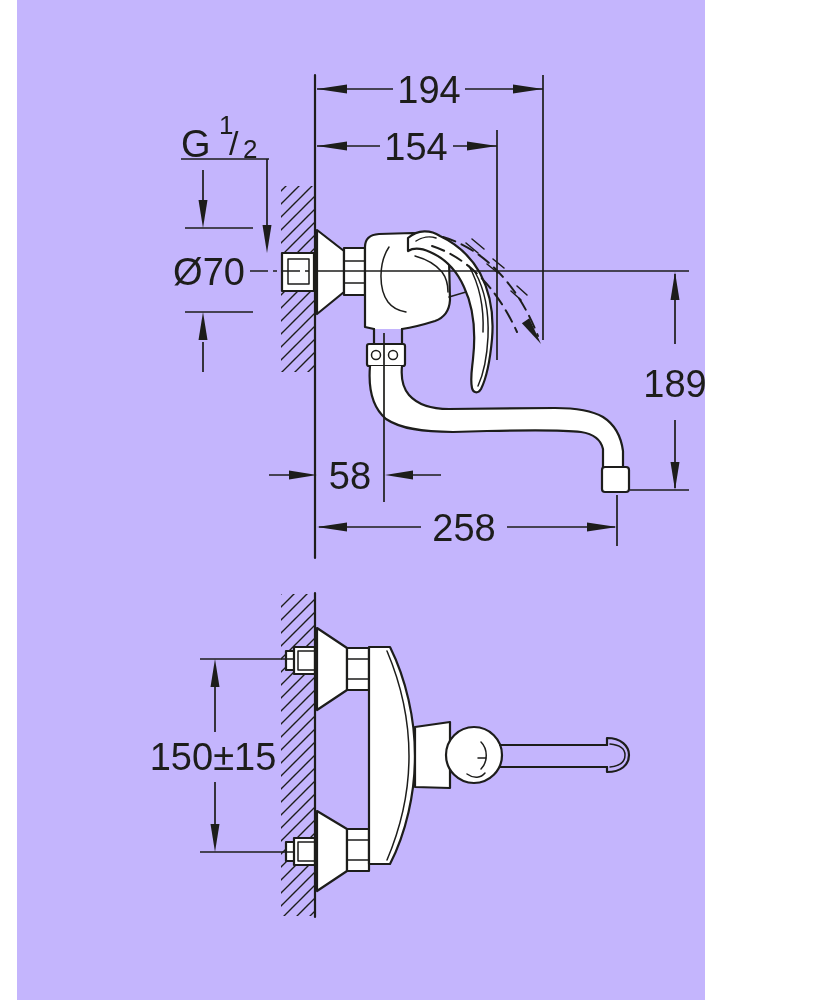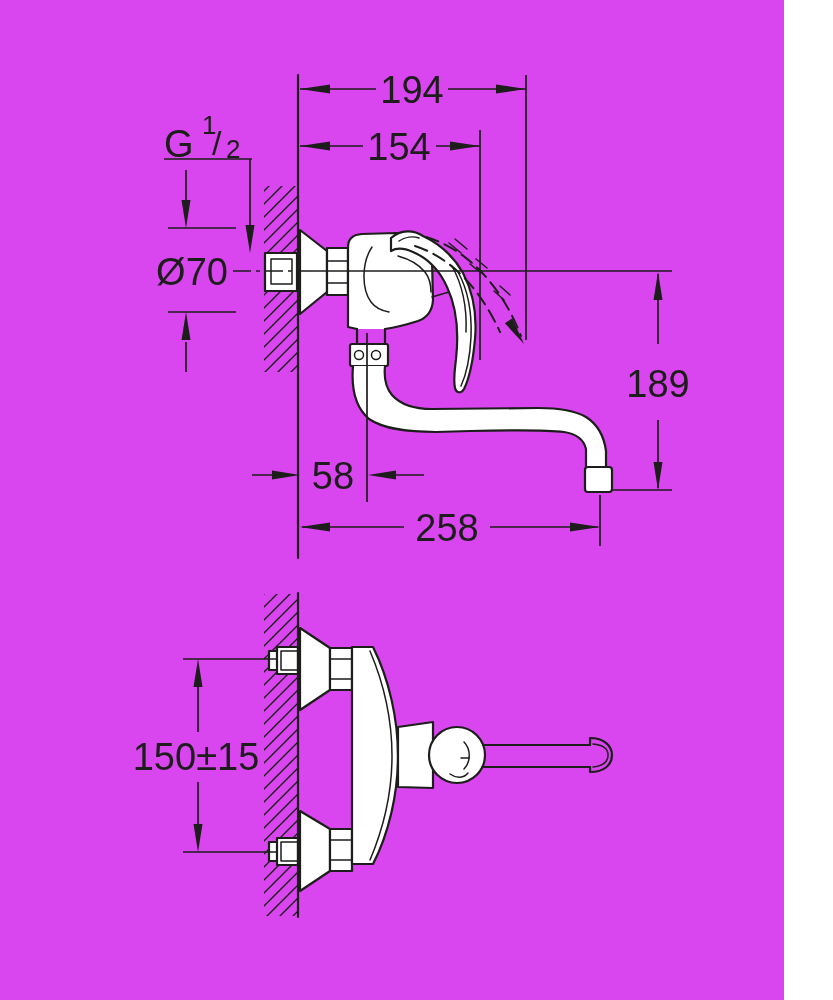--- a/index.html
+++ b/index.html
@@ -1,16 +1,16 @@
 <!DOCTYPE html>
 <html><head>
 <meta charset="utf-8">
 <style>
   html,body{margin:0;padding:0;background:#ffffff;}
-  .canvas{position:relative;width:784px;height:1000px;background:#d946ef;overflow:hidden;}
+  .canvas{position:relative;width:688px;height:1000px;background:#c4b5fd;overflow:hidden;margin-left:17px;}
   svg{display:block;}
   .outline{fill:#ffffff;stroke:#1d1d1b;stroke-width:2.2;stroke-linejoin:round;stroke-linecap:round;}
   .stroke{fill:none;stroke:#1d1d1b;stroke-width:2.2;stroke-linejoin:round;stroke-linecap:round;}
   .thin{fill:none;stroke:#1d1d1b;stroke-width:1.5;stroke-linejoin:round;stroke-linecap:round;}
   .fillonly{fill:#ffffff;stroke:none;}
   .dimline{fill:none;stroke:#1d1d1b;stroke-width:1.7;}
   .cline{fill:none;stroke:#1d1d1b;stroke-width:1.5;stroke-dasharray:18 5 4 5;}
   .ghost{fill:none;stroke:#1d1d1b;stroke-width:2;stroke-dasharray:13 7;stroke-linecap:round;}
   .arrow{fill:#1d1d1b;stroke:none;}
   text{font-family:"Liberation Sans","DejaVu Sans",sans-serif;fill:#1d1d1b;font-size:38px;}

